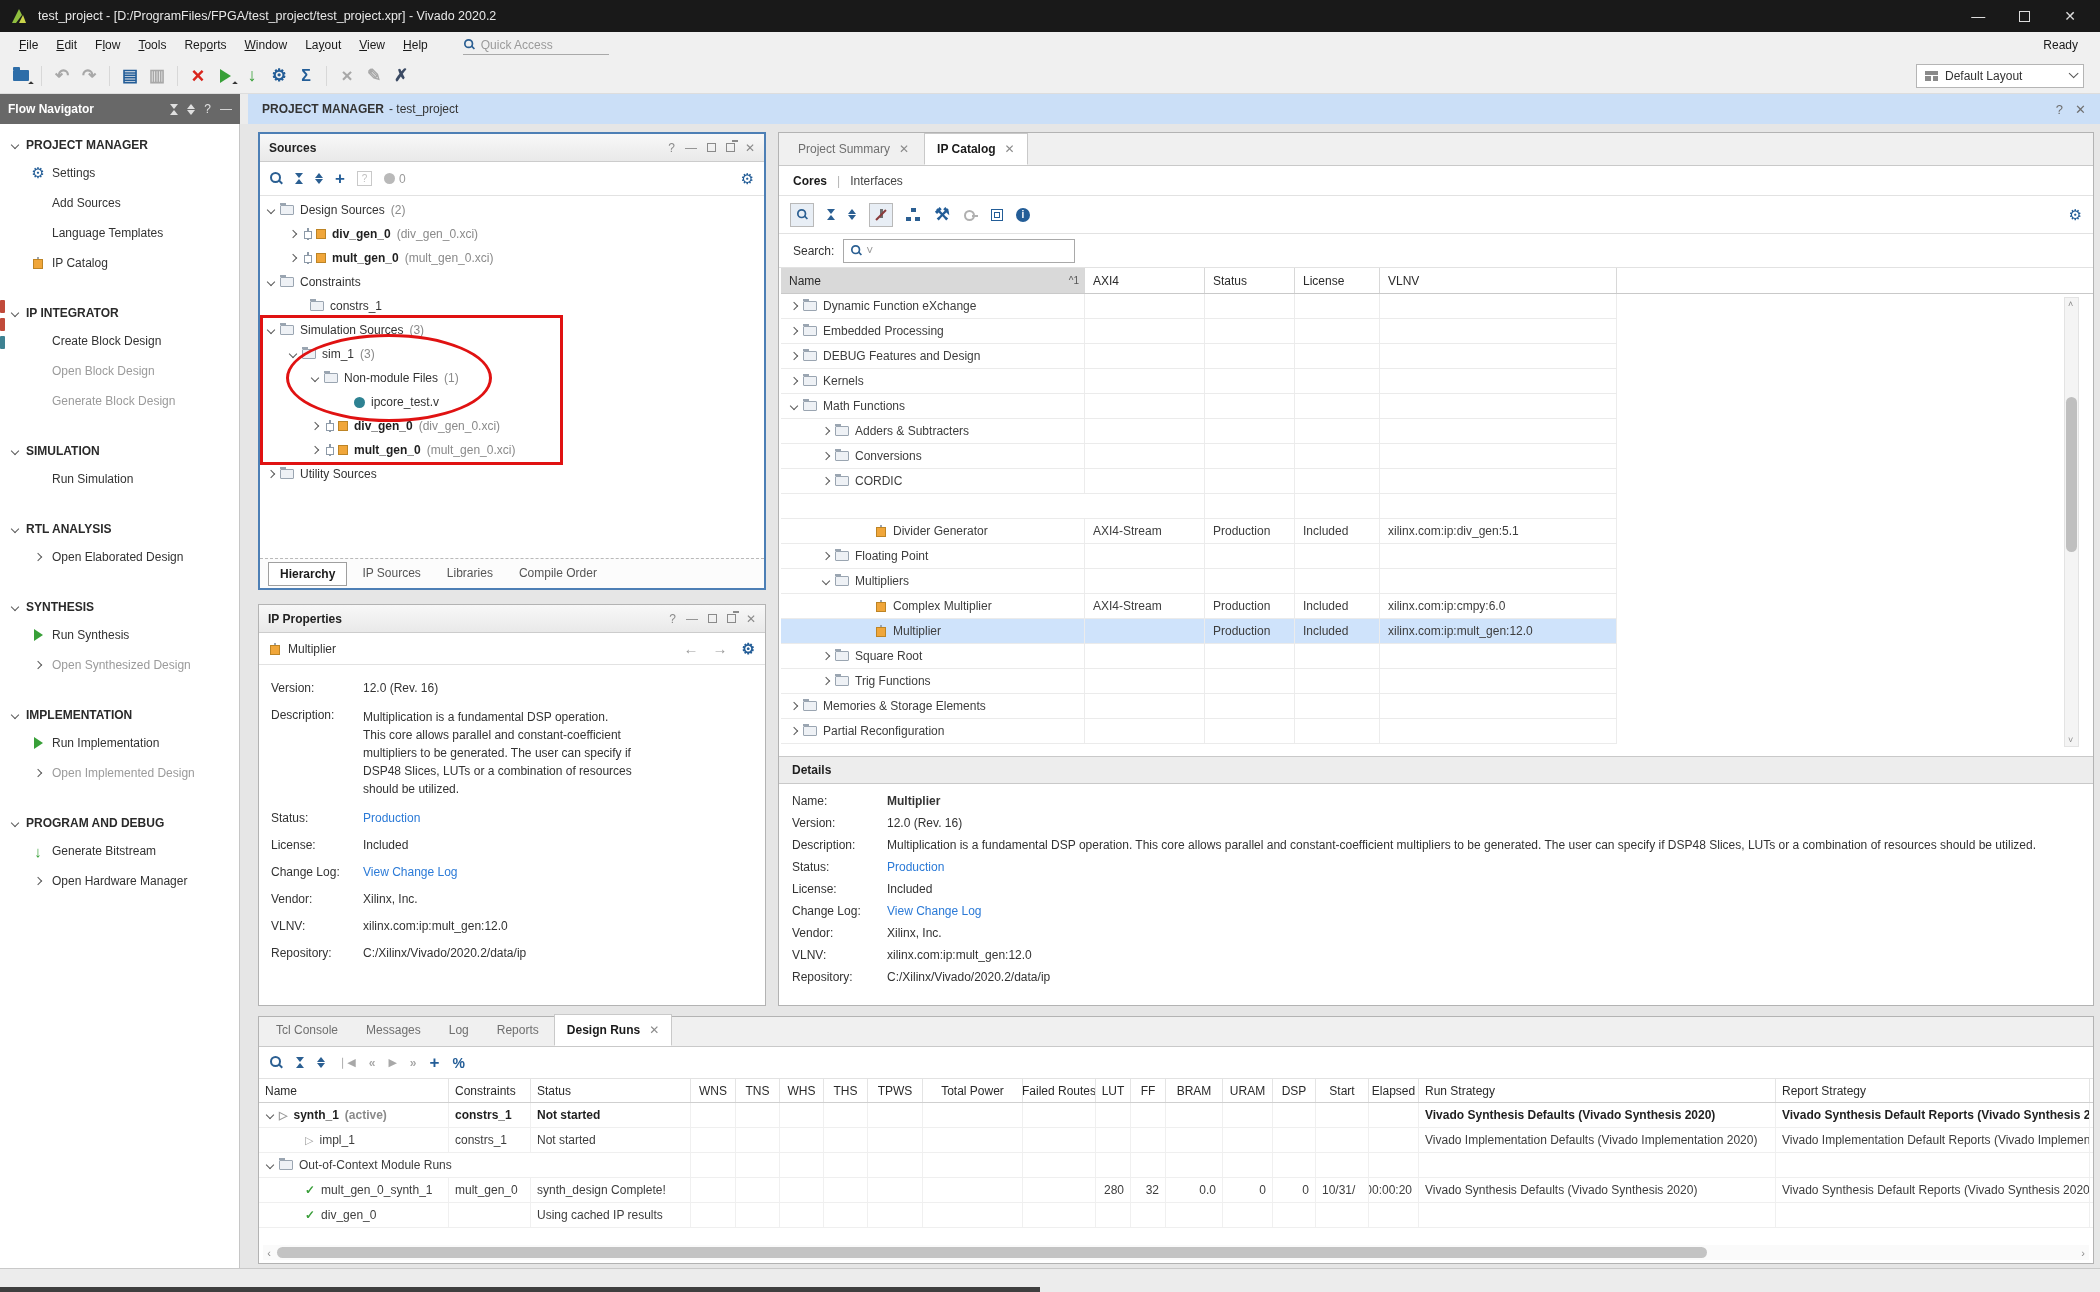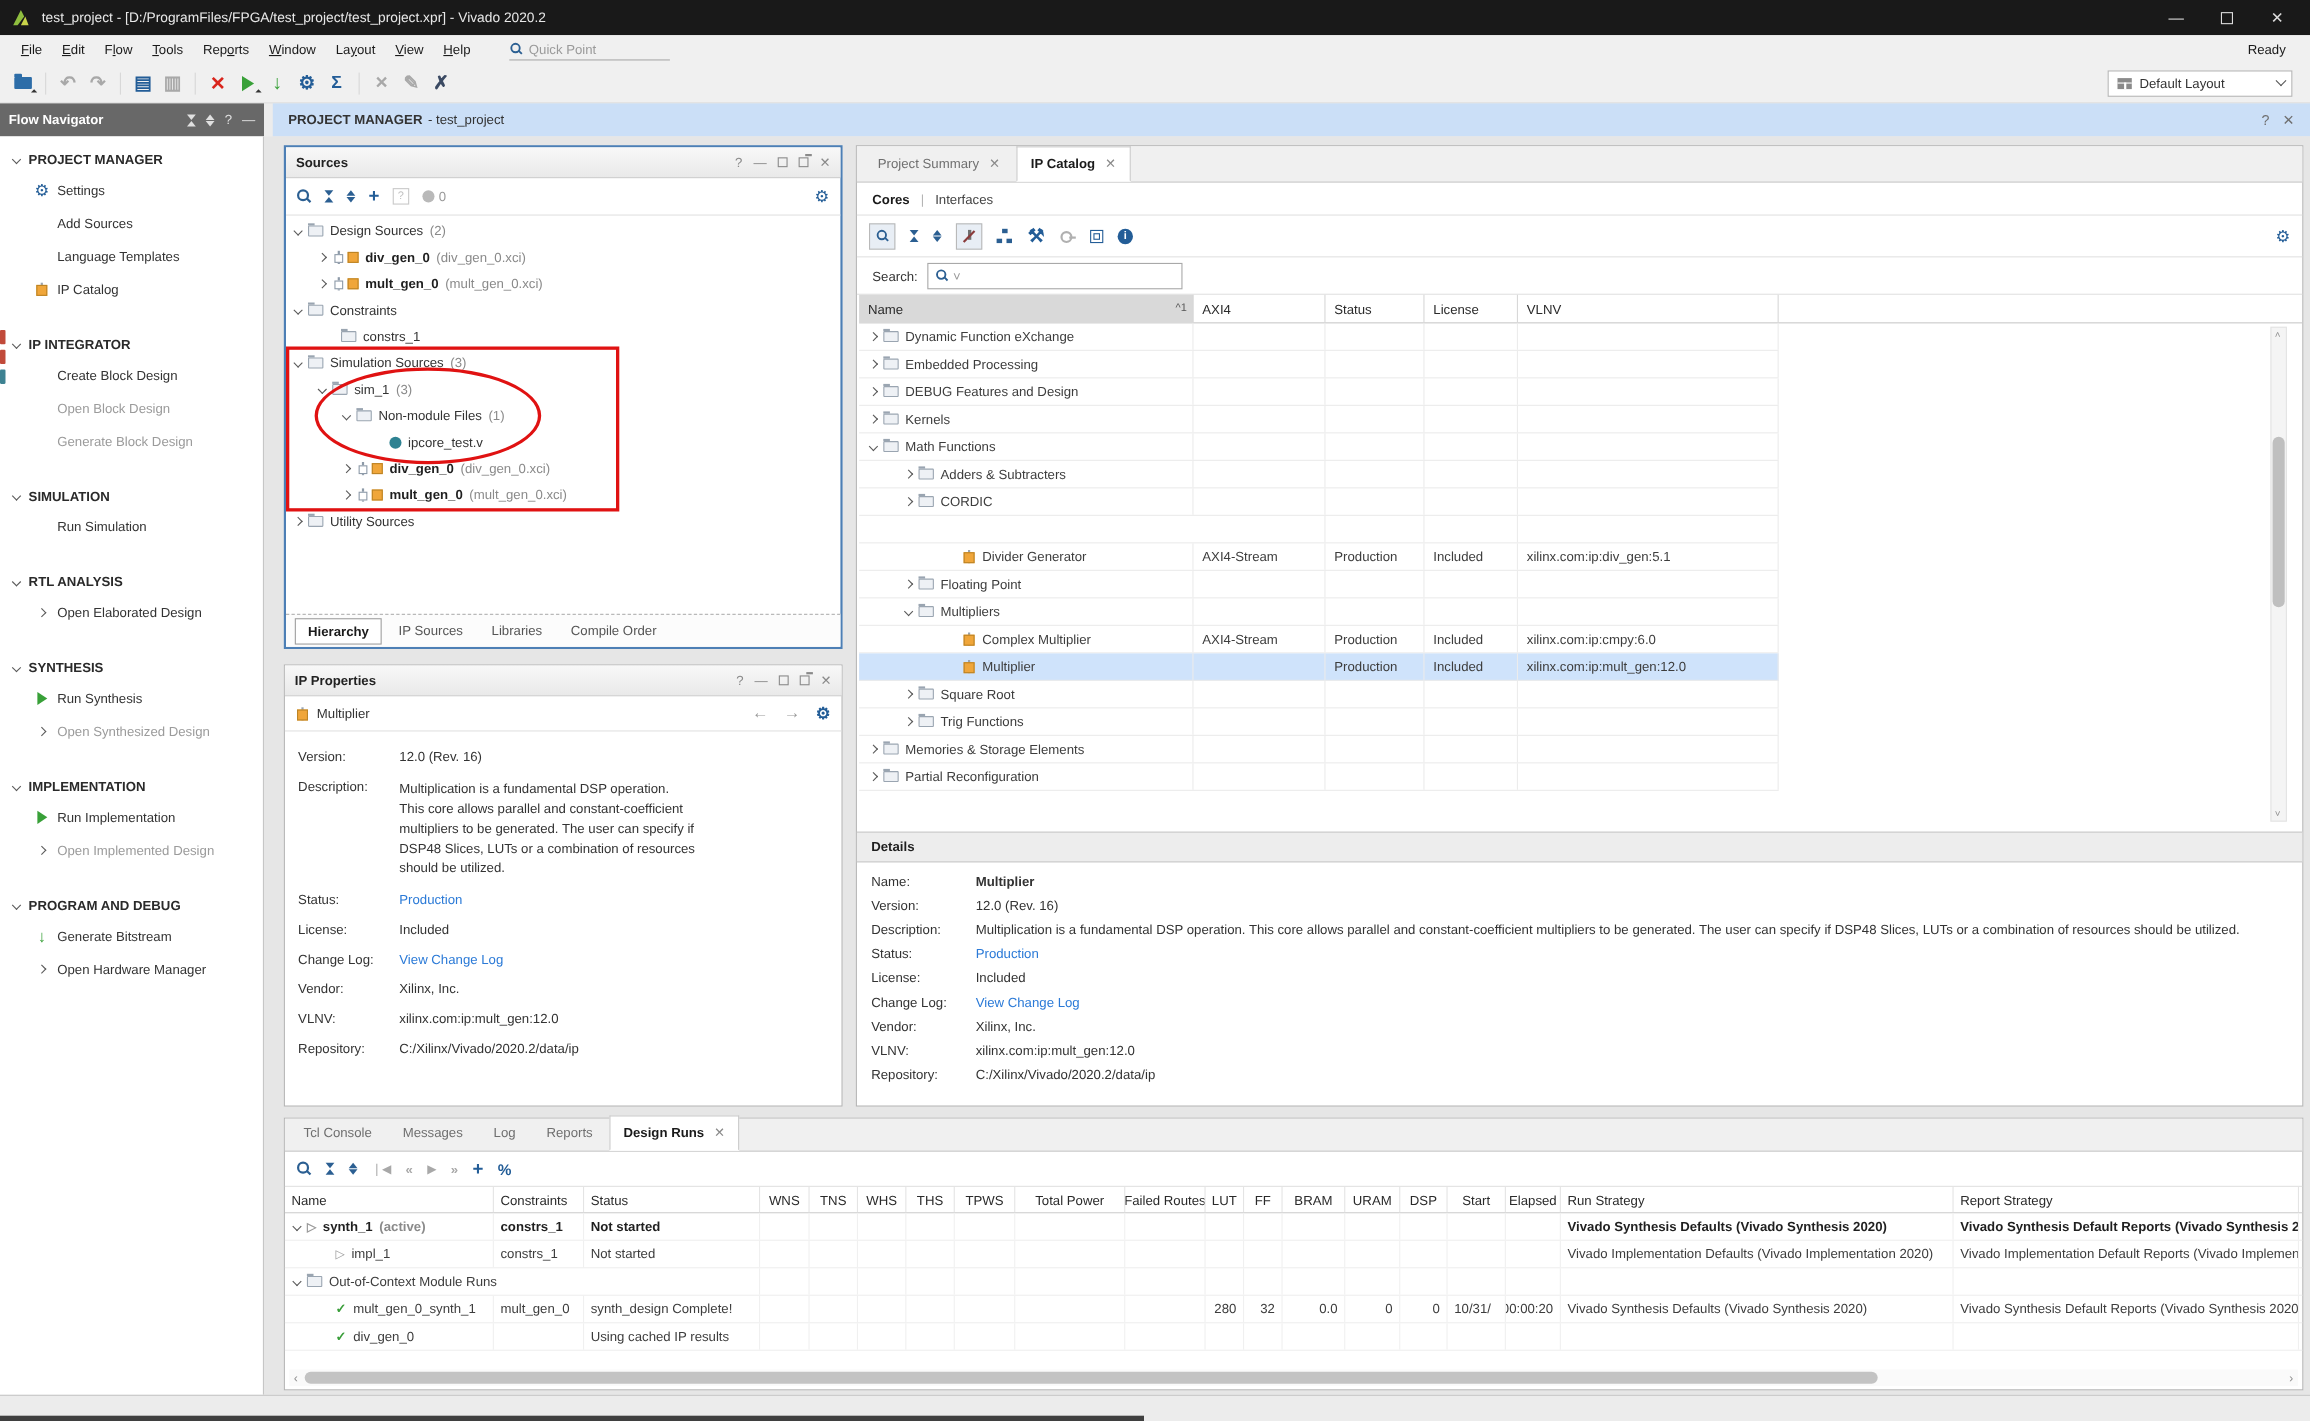--- a/index.html
+++ b/index.html
@@ -221,21 +221,21 @@
         <span class="menu-item">F<u>l</u>ow</span>
         <span class="menu-item"><u>T</u>ools</span>
         <span class="menu-item">Rep<u>o</u>rts</span>
         <span class="menu-item"><u>W</u>indow</span>
         <span class="menu-item">La<u>y</u>out</span>
         <span class="menu-item"><u>V</u>iew</span>
         <span class="menu-item"><u>H</u>elp</span>
       </span>
     <span class="quick-access">
       <span class="mag sm"></span>
-      <span>Quick Point</span>
+      <span>Quick Access</span>
     </span>
     <span class="ready">Ready</span>
   </div>
 
   <div class="toolbar">
     <span id="toolbar-icons" style="display:flex;align-items:center;gap:9px;">
         <span class="tbi dd">
           <span class="shape-folder"></span>
         </span>
         <span class="tbsep"></span>
@@ -715,20 +715,31 @@
             <div class="cat-cell" style="width: 120px;"></div>
             <div class="cat-cell" style="width: 90px;"></div>
             <div class="cat-cell" style="width: 85px;"></div>
             <div class="cat-cell" style="width: 237px;"></div>
           </div>
           <div class="cat-row">
             <div class="cat-cell cat-name" style="width: 304px; padding-left: 42px;">
               <span class="chev"></span>
               <span class="fold"></span>
               <span>Adders &amp; Subtracters</span>
+            </div>
+            <div class="cat-cell" style="width: 120px;"></div>
+            <div class="cat-cell" style="width: 90px;"></div>
+            <div class="cat-cell" style="width: 85px;"></div>
+            <div class="cat-cell" style="width: 237px;"></div>
+          </div>
+          <div class="cat-row">
+            <div class="cat-cell cat-name" style="width: 304px; padding-left: 42px;">
+              <span class="chev"></span>
+              <span class="fold"></span>
+              <span>Conversions</span>
             </div>
             <div class="cat-cell" style="width: 120px;"></div>
             <div class="cat-cell" style="width: 90px;"></div>
             <div class="cat-cell" style="width: 85px;"></div>
             <div class="cat-cell" style="width: 237px;"></div>
           </div>
           <div class="cat-row">
             <div class="cat-cell cat-name" style="width: 304px; padding-left: 42px;">
               <span class="chev"></span>
               <span class="fold"></span>

